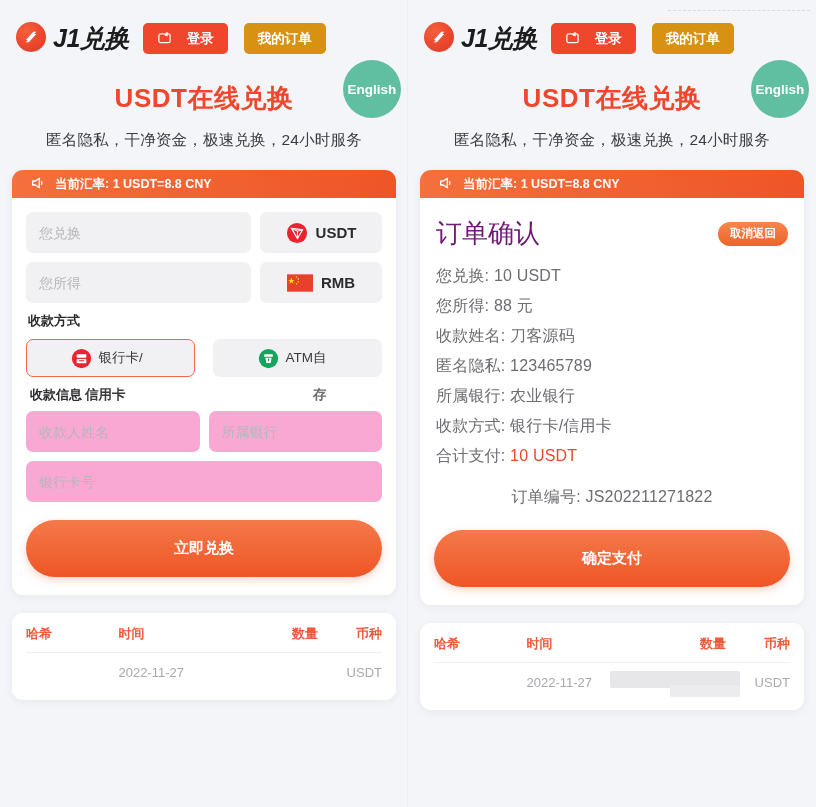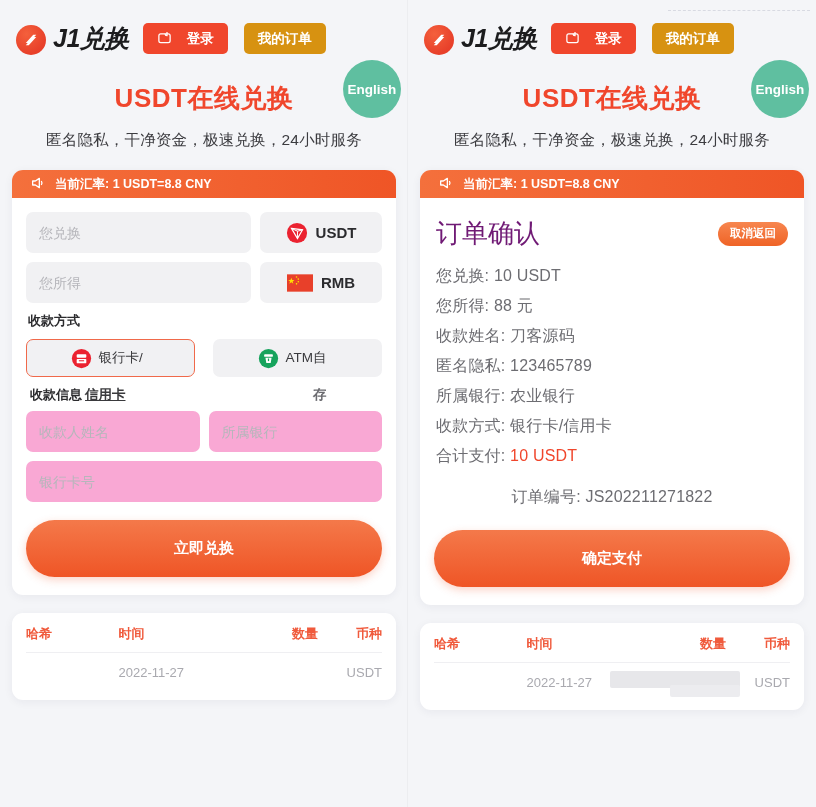--- a/index.html
+++ b/index.html
@@ -20,21 +20,21 @@
   .dashed-top {
     position: absolute; top: 10px; left: 260px; right: 6px; height: 1px;
     border-top: 1px dashed #d4d6df; opacity: .85;
   }
 
   
   .appbar {
     display: flex; align-items: center;
     padding: 22px 0 0 16px; gap: 14px;
   }
-  .brand { display: flex; align-items: flex-end; gap: 7px; }
+  .brand { display: flex; align-items: flex-start; gap: 7px; }
   .brand-logo {
     width: 30px; height: 30px; border-radius: 50%;
     background: radial-gradient(circle at 35% 30%, #f4603c, #e8402a 70%);
     display: flex; align-items: center; justify-content: center;
     flex: 0 0 auto;
   }
   .brand-logo svg { display: block; }
   .brand-name {
     font-size: 25px; font-weight: 800; color: #1c1c1e;
     letter-spacing: -0.5px; font-style: italic;
@@ -124,21 +124,21 @@
   }
   .pay-tab.selected { border-color: #f0694a; background: #f1f1f3; }
   .pay-tab .pay-ico { width: 21px; height: 21px; flex: 0 0 21px; display: block; }
   .pay-tab .pay-text {
     font-size: 13.5px; color: #3a3a3d; white-space: nowrap;
     width: 52px; overflow: visible;
   }
 
   .overflow-a {
     position: absolute; left: 57px; top: 0;
-    font-size: 13.5px; color: #3a3a3d; white-space: nowrap; text-decoration: underline;
+    font-size: 13.5px; color: #3a3a3d; white-space: nowrap;
   }
   .overflow-b {
     position: absolute; left: 285px; top: 0;
     font-size: 13.5px; color: #6b6b70; white-space: nowrap;
   }
   .recv-title {
     position: absolute; left: 2px; top: 0;
     font-size: 13px; font-weight: 700; color: #2b2b2e;
   }
 

